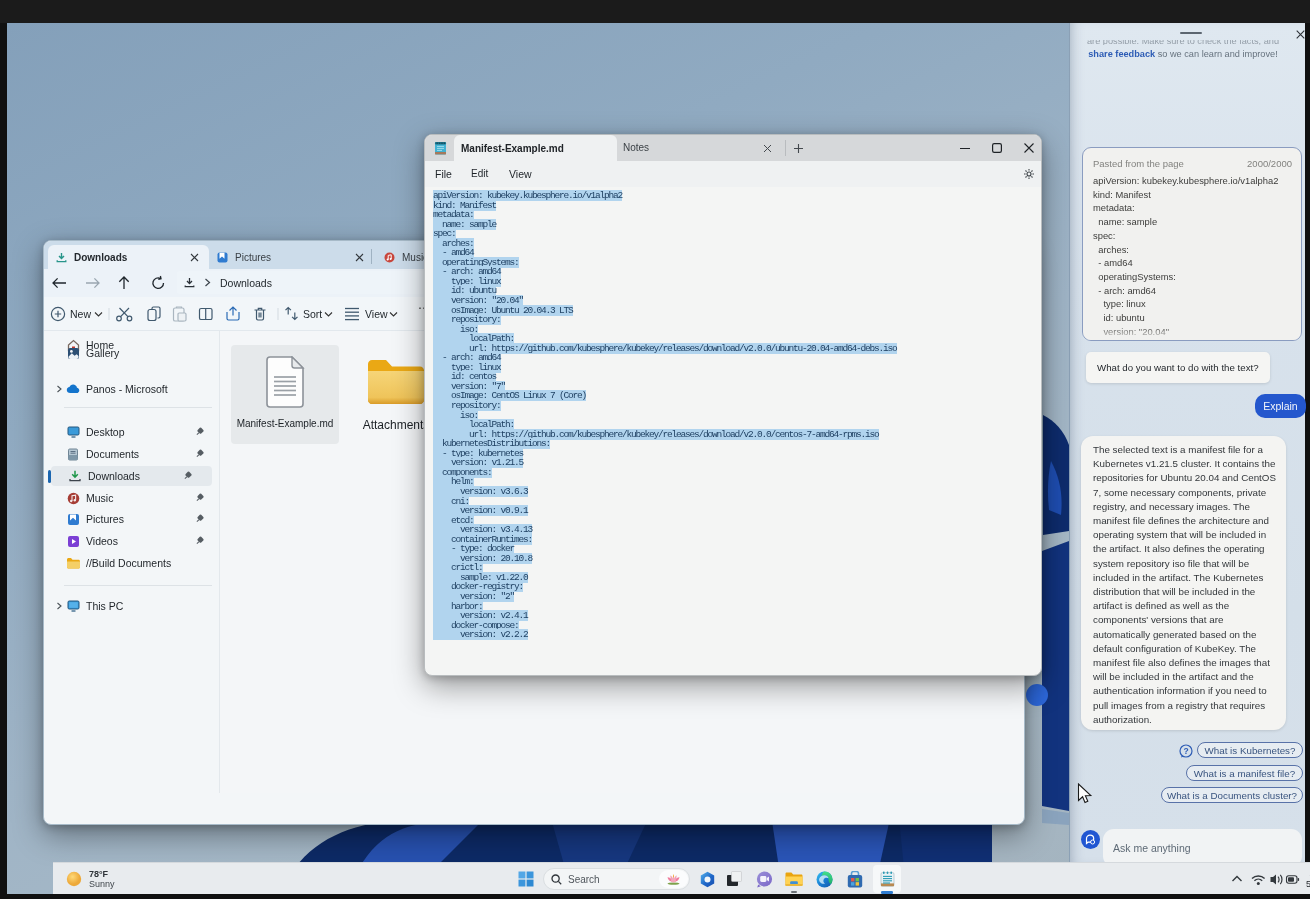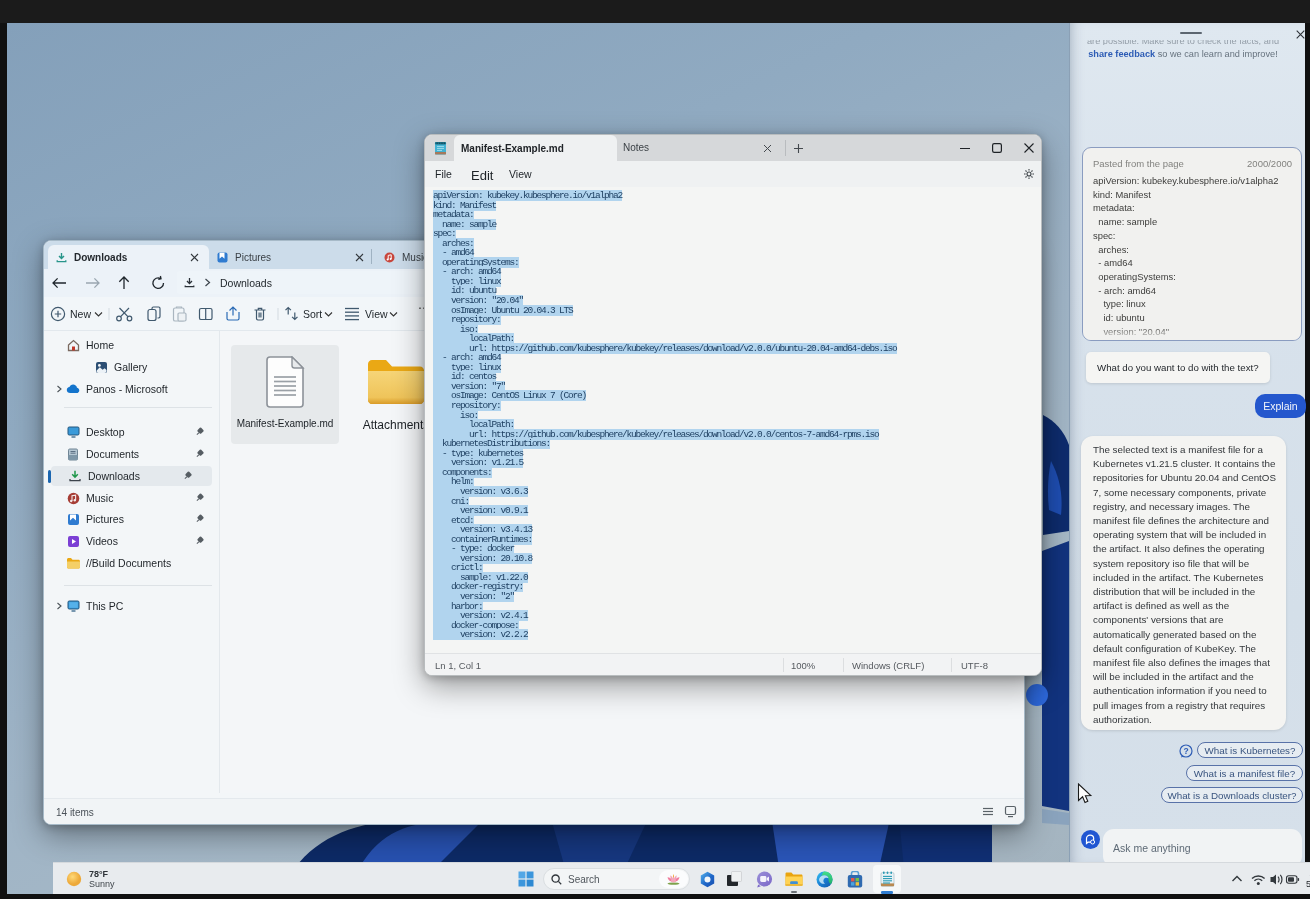--- a/index.html
+++ b/index.html
@@ -103,21 +103,21 @@
       <div class="abs" id="explain-text" style="left:12px;top:7px;width:190px;font-size:9.8px;line-height:14.2px;color:#33373b;white-space:nowrap;">The selected text is a manifest file for a<br>Kubernetes v1.21.5 cluster. It contains the<br>repositories for Ubuntu 20.04 and CentOS<br>7, some necessary components, private<br>registry, and necessary images. The<br>manifest file defines the architecture and<br>operating system that will be included in<br>the artifact. It also defines the operating<br>system repository iso file that will be<br>included in the artifact. The Kubernetes<br>distribution that will be included in the<br>artifact is defined as well as the<br>components' versions that are<br>automatically generated based on the<br>default configuration of KubeKey. The<br>manifest file also defines the images that<br>will be included in the artifact and the<br>authentication information if you need to<br>pull images from a registry that requires<br>authorization.</div>
     </div>
 
     <svg class="abs" style="left:109px;top:721px;" width="14" height="14" viewBox="0 0 14 14">
       <circle cx="7" cy="7" r="6" fill="none" stroke="#2d5cb5" stroke-width="1.2"></circle>
       <path d="M2.8 11.6 L2 13.4 L4.6 12.6" fill="#2d5cb5" stroke="none"></path>
       <text x="7" y="10" font-size="8.5" fill="#2d5cb5" text-anchor="middle" font-family="Liberation Sans" font-weight="bold">?</text>
     </svg>
     <div class="pill" style="left:127px;top:719px;width:106px;">What is Kubernetes?</div>
     <div class="pill" style="left:116px;top:742px;width:117px;">What is a manifest file?</div>
-    <div class="pill" style="left:91px;top:764px;width:142px;">What is a Downloads cluster?</div>
+    <div class="pill" style="left:91px;top:764px;width:142px;">What is a Documents cluster?</div>
 
     <div class="abs" style="left:11px;top:807px;width:19px;height:19px;border-radius:50%;background:#2156d2;">
       <svg class="abs" style="left:4px;top:4px;" width="11" height="11" viewBox="0 0 11 11">
         <path d="M1.5 9.5 L1.5 4.5 C1.5 2.6 3 1.2 5 1.2 C7 1.2 8.7 2.6 8.7 4.7 C8.7 6.8 7 8.2 5 8.2 L3 8.2 Z" fill="none" stroke="#fff" stroke-width="1.2"></path>
         <circle cx="7.6" cy="8" r="2" fill="#2156d2" stroke="#fff" stroke-width="1"></circle>
       </svg>
     </div>
     <div class="abs" style="left:33px;top:806px;width:199px;height:38px;background:#f1f3f4;border-radius:11px;display:flex;align-items:center;">
       <span style="margin-left:10px;font-size:10.5px;color:#5e6a76;">Ask me anything</span>
     </div>
@@ -243,21 +243,21 @@
       <span class="abs" style="left:374px;top:4px;font-size:12px;color:#333;">⋯</span>
     </div>
 
     <div class="abs" id="fx-side" style="left:0;top:90px;width:175px;height:462px;font-size:10.5px;color:#1e2328;">
       <div class="fxrow" style="top:4px;"><span class="fxico">
             <svg width="13" height="13" viewBox="0 0 13 13">
               <path d="M1.5 6 L6.5 1.5 L11.5 6 L11.5 11.5 L1.5 11.5 Z" fill="none" stroke="#7a6a60" stroke-width="1.3"></path>
               <path d="M5 11.5 L5 7.5 L8 7.5 L8 11.5" fill="#c0392b" stroke="none"></path>
             </svg>
           </span>Home</div>
-      <div class="fxrow" style="top:26px;margin-left:28px;"><span class="fxico">
+      <div class="fxrow" style="top:12px;"><span class="fxico">
             <svg width="13" height="13" viewBox="0 0 13 13">
               <rect x="1" y="1" width="11" height="11" rx="2" fill="#2c4f74"></rect>
               <circle cx="4.4" cy="4.4" r="1.4" fill="#f5f7f9"></circle>
               <path d="M1.5 9.8 L4.8 6.2 L7.6 8.8 L9.6 7.2 L11.5 9 L11.5 10 C11.5 11.1 10.6 12 9.5 12 L3.5 12 C2.4 12 1.5 11.1 1.5 10 Z" fill="#ecf2f7"></path>
             </svg>
           </span>Gallery</div>
       <div class="fxrow" style="top:48px;"><svg class="fxchev" width="8" height="8" viewBox="0 0 8 8">
             <path d="M2.5 1 L6 4 L2.5 7" fill="none" stroke="#4a5258" stroke-width="1.1"></path>
           </svg><span class="fxico">
             <svg width="14" height="10" viewBox="0 0 14 10">
@@ -350,34 +350,20 @@
             <linearGradient id="foldg" x1="0" y1="0" x2="0" y2="1">
               <stop offset="0%" stop-color="#f6d578"></stop>
               <stop offset="80%" stop-color="#efc45a"></stop>
               <stop offset="100%" stop-color="#d99b28"></stop>
             </linearGradient>
           </defs>
       </svg>
       <div class="abs" style="left:136px;top:87px;width:80px;text-align:center;font-size:12px;color:#1c2126;">Attachments</div>
     </div>
 
-    <div class="abs" style="left:0;top:557px;width:100%;height:28px;background:#f1f4f6;border-top:1px solid #e4e9ed;">
-      <span class="abs" style="left:12px;top:8px;font-size:10px;color:#4a5158;">14 items</span>
-      <svg class="abs" style="left:938px;top:7px;" width="12" height="12" viewBox="0 0 12 12">
-          <g stroke="#5a6268" stroke-width="1.2">
-            <line x1="1" y1="2.5" x2="11" y2="2.5"></line>
-            <line x1="1" y1="5.5" x2="11" y2="5.5"></line>
-            <line x1="1" y1="8.5" x2="11" y2="8.5"></line>
-          </g>
-        </svg>
-      <svg class="abs" style="left:960px;top:6px;" width="13" height="13" viewBox="0 0 13 13">
-          <rect x="1.5" y="1.5" width="10" height="8" rx="1.5" fill="none" stroke="#5a6268" stroke-width="1.2"></rect>
-          <line x1="4" y1="11.6" x2="9" y2="11.6" stroke="#5a6268" stroke-width="1.2"></line>
-        </svg>
-    </div>
   </div>
   <div class="win" id="notepad">
 
     <div class="abs" style="left:0;top:0;width:100%;height:26px;background:#d6d8da;"></div>
     <svg class="abs" style="left:9px;top:6px;" width="13" height="15" viewBox="0 0 13 15">
       <rect x="1" y="1" width="11" height="12.4" rx="1.2" fill="#41b1d2"></rect>
       <rect x="1" y="1" width="11" height="2.6" rx="1" fill="#1c6f86"></rect>
       <g fill="#134d5e">
           <rect x="2.6" y="1.4" width="1.2" height="1.6" rx="0.5"></rect>
           <rect x="5" y="1.4" width="1.2" height="1.6" rx="0.5"></rect>
@@ -408,21 +394,21 @@
       </svg>
     <svg class="abs" style="left:567px;top:8px;" width="10" height="10" viewBox="0 0 10 10">
         <rect x="0.6" y="0.6" width="8.8" height="8.8" rx="1.6" fill="none" stroke="#1e2226" stroke-width="1.2"></rect>
       </svg>
     <svg class="abs" style="left:599px;top:8px;" width="10" height="10" viewBox="0 0 10 10">
         <path d="M0.5 0.5 L9.5 9.5 M9.5 0.5 L0.5 9.5" stroke="#1e2226" stroke-width="1.1"></path>
       </svg>
 
     <div class="abs" style="left:0;top:26px;width:100%;height:26px;background:#eff1f2;">
       <span class="abs" style="left:10px;top:7px;font-size:10.5px;color:#1e2328;">File</span>
-      <span class="abs" style="left:46px;top:7px;font-size:13px;color:#1e2328;">Edit</span>
+      <span class="abs" style="left:46px;top:7px;font-size:10px;color:#1e2328;">Edit</span>
       <span class="abs" style="left:84px;top:7px;font-size:10.5px;color:#1e2328;">View</span>
       <svg class="abs" style="left:598px;top:7px;" width="12" height="12" viewBox="0 0 12 12">
         <g fill="none" stroke="#3c4247" stroke-width="1.1">
           <circle cx="6" cy="6" r="2"></circle>
           <path d="M6 1 L6 2.6 M6 9.4 L6 11 M1 6 L2.6 6 M9.4 6 L11 6 M2.5 2.5 L3.6 3.6 M8.4 8.4 L9.5 9.5 M9.5 2.5 L8.4 3.6 M3.6 8.4 L2.5 9.5"></path>
         </g>
       </svg>
     </div>
 
     <div class="abs" style="left:0;top:52px;width:100%;height:466px;background:#f4f5f4;overflow:hidden;">
@@ -468,29 +454,20 @@
 <span>    crictl:</span>
 <span>      sample: v1.22.0</span>
 <span>    docker-registry:</span>
 <span>      version: "2"</span>
 <span>    harbor:</span>
 <span>      version: v2.4.1</span>
 <span>    docker-compose:</span>
 <span>      version: v2.2.2</span></pre>
     </div>
 
-    <div class="abs" style="left:0;top:518px;width:100%;height:22px;background:#f2f3f4;border-top:1px solid #e0e2e4;font-size:9.5px;color:#55595e;">
-      <span class="abs" style="left:10px;top:6px;">Ln 1, Col 1</span>
-      <div class="abs" style="left:358px;top:4px;width:1px;height:14px;background:#dcdee0;"></div>
-      <span class="abs" style="left:366px;top:6px;">100%</span>
-      <div class="abs" style="left:418px;top:4px;width:1px;height:14px;background:#dcdee0;"></div>
-      <span class="abs" style="left:427px;top:6px;">Windows (CRLF)</span>
-      <div class="abs" style="left:526px;top:4px;width:1px;height:14px;background:#dcdee0;"></div>
-      <span class="abs" style="left:536px;top:6px;">UTF-8</span>
-    </div>
   </div>
   <svg id="cursor" width="17" height="22" viewBox="0 0 17 22">
     <path d="M1.5 1 L1.5 17.5 L5.6 13.8 L8 19.5 L10.8 18.3 L8.4 12.8 L13.8 12.6 Z" fill="#fdfdfd" stroke="#1a1a1a" stroke-width="1.1"></path>
   </svg>
   <div id="taskbar">
 
     <div class="abs" style="left:5px;top:4px;width:120px;height:24px;display:flex;align-items:center;">
       <svg width="16" height="16" style="margin-left:8px;">
           <circle cx="8" cy="8" r="7.2" fill="url(#sun)"></circle>
         <defs>

